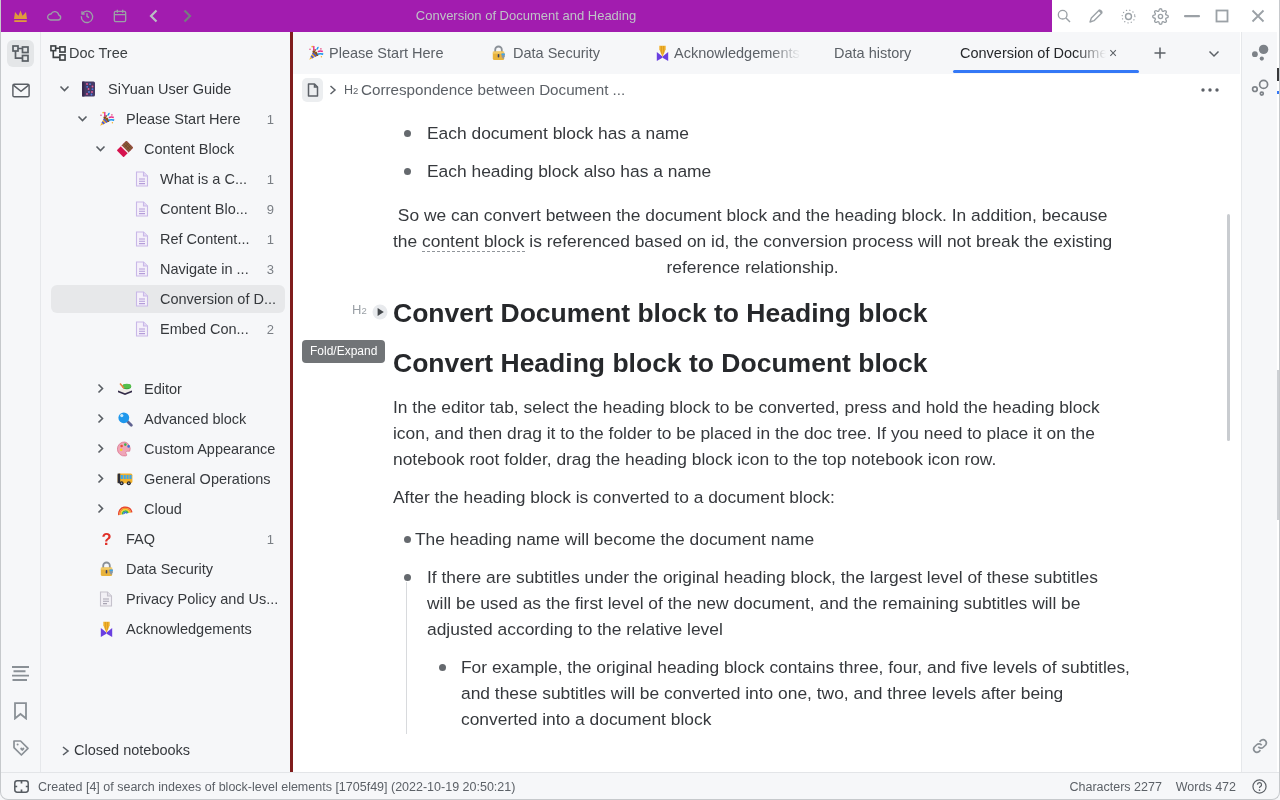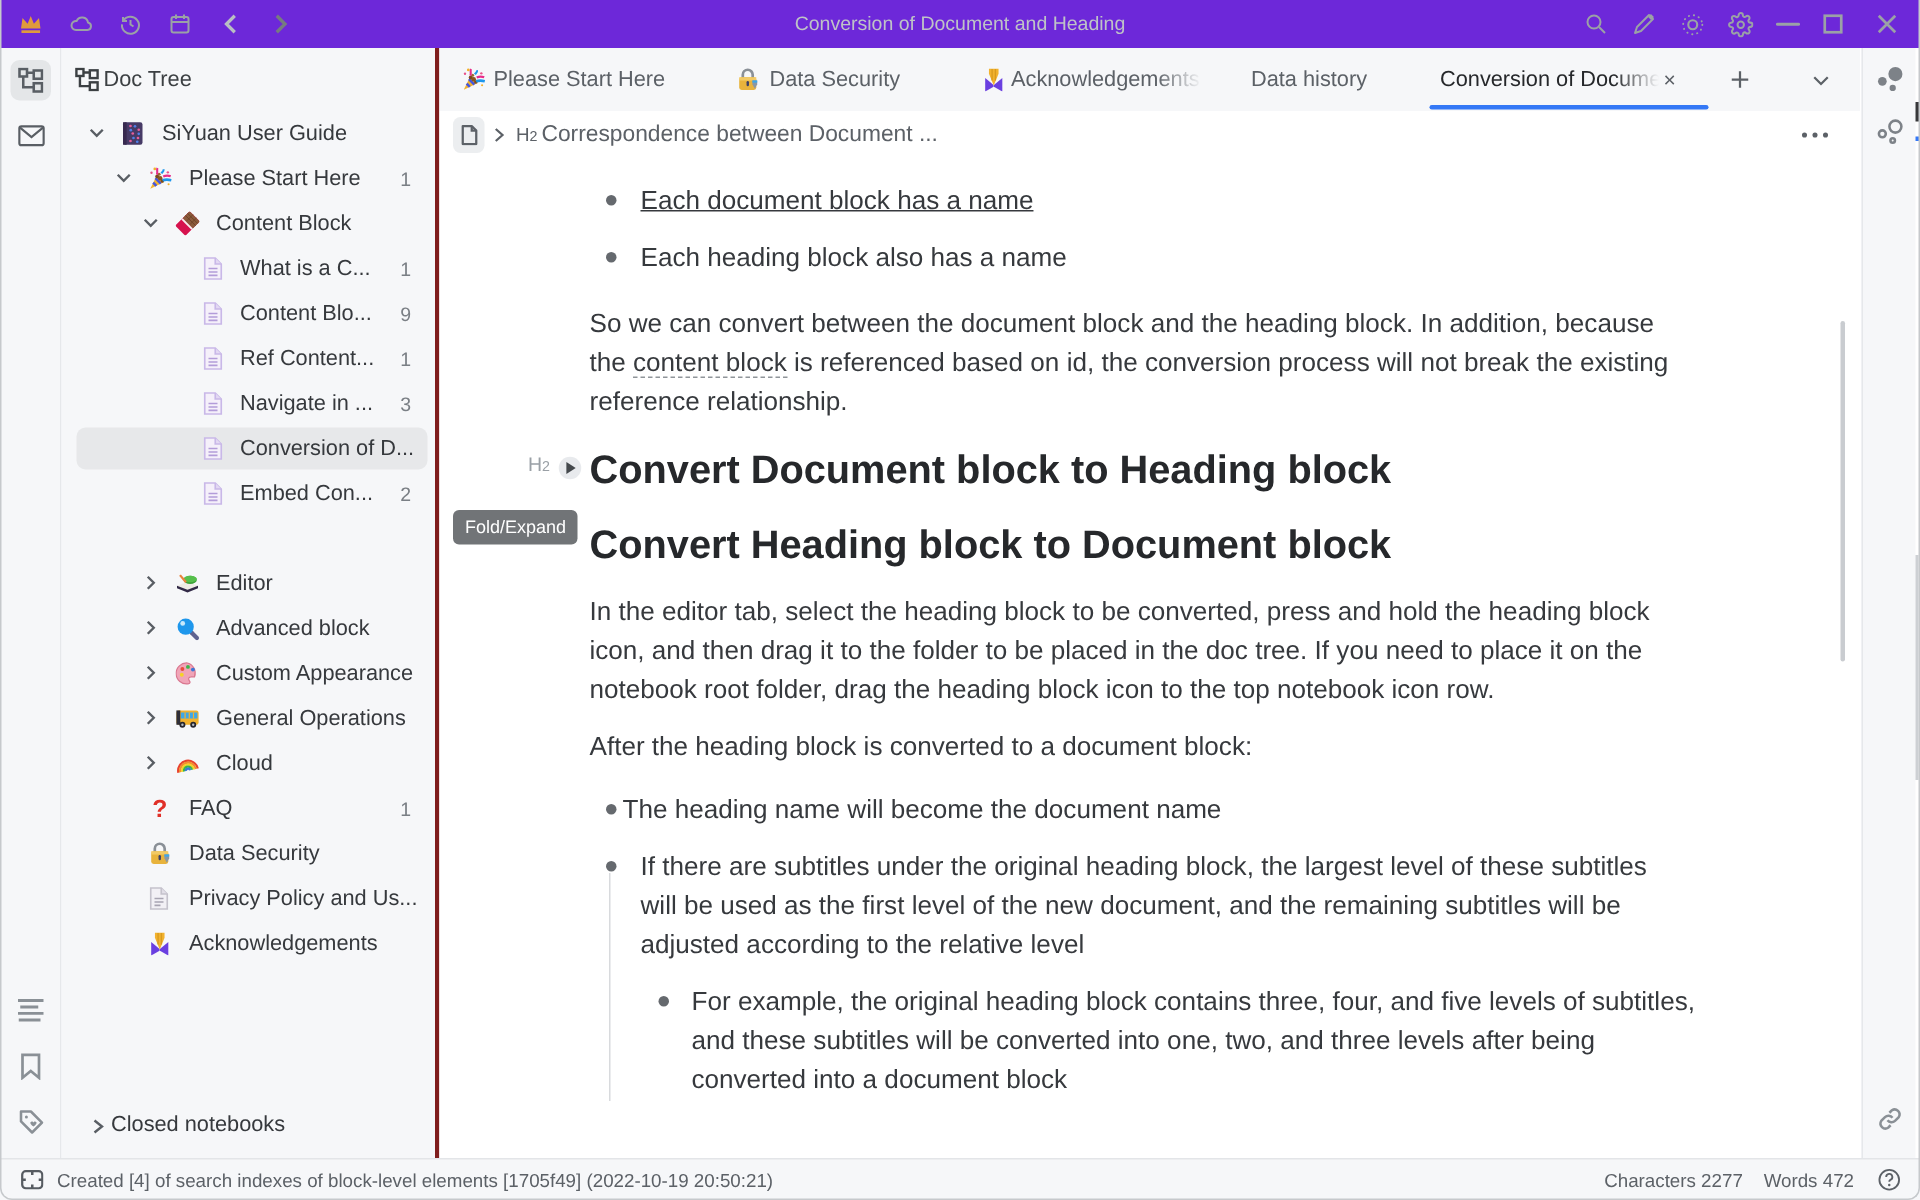--- a/index.html
+++ b/index.html
@@ -1,20 +1,20 @@
 <!DOCTYPE html>
 <html><head>
 <meta charset="utf-8">
 <style>
   * { margin:0; padding:0; box-sizing:border-box; }
   html,body { width:1280px; height:800px; overflow:hidden; font-family:"Liberation Sans", sans-serif; }
   body { position:relative; background:#fff; }
   svg { display:block; }
 
-  #titlebar { position:absolute; left:0; top:0; width:1280px; height:32px; background:#6d28d9;padding-left:11px; }
+  #titlebar { position:absolute; left:0; top:0; width:1052px; height:32px; background:#a21caf;padding-left:11px; }
   #titlebar .ttl { position:absolute; top:0; left:0; width:100%; height:32px; line-height:32px; text-align:center; color:#bfc3c7; font-size:13px; }
   .tbico { position:absolute; top:8px; }
 
   #dockL { position:absolute; left:0; top:32px; width:41px; height:740px; background:#f6f7f9; border-right:1px solid #e6e8eb; }
   .dockbtn { position:absolute; left:7px; width:27px; height:27px; border-radius:6px; display:flex; align-items:center; justify-content:center; }
   .dockbtn.active { background:#e4e6e8; }
 
   #tree { position:absolute; left:41px; top:32px; width:252px; height:740px; background:#f6f7f9; border-right:3px solid #7f1d1d; }
   #treehead .ic { position:absolute; left:9px; top:13px; }
   #treehead .lbl { position:absolute; left:28px; top:13px; font-size:14.5px; color:#3c4043; }
@@ -438,24 +438,24 @@
     <div class="h2mark">H<span style="font-size:9.5px">2</span></div>
     <div class="bctxt">Correspondence between Document ...</div>
     <svg style="position:absolute;left:908px;top:14px" width="18" height="4" viewBox="0 0 18 4">
         <circle cx="2" cy="2" r="1.7" fill="#5c6167"></circle>
         <circle cx="9" cy="2" r="1.7" fill="#5c6167"></circle>
         <circle cx="16" cy="2" r="1.7" fill="#5c6167"></circle>
       </svg>
   </div>
   <div id="editor">
     <div class="dot" style="left:111px; top:24px;"></div>
-    <div class="eb" style="left:134px; top:14px;text-decoration:underline;">Each document block has a name</div>
+    <div class="eb" style="left:134px; top:14px;">Each document block has a name</div>
     <div class="dot" style="left:111px; top:62px;"></div>
     <div class="eb" style="left:134px; top:52px;text-align:center;">Each heading block also has a name</div>
-    <div class="eb" style="left:100px; top:96px;">So we can convert between the document block and the heading block. In addition, because<br>the <span class="refu">content block</span> is referenced based on id, the conversion process will not break the existing<br>reference relationship.</div>
+    <div class="eb" style="left:100px; top:96px;text-align:center;">So we can convert between the document block and the heading block. In addition, because<br>the <span class="refu">content block</span> is referenced based on id, the conversion process will not break the existing<br>reference relationship.</div>
     <div class="h2t" style="left:100px; top:192px;">Convert Document block to Heading block</div>
     <div class="h2t" style="left:100px; top:242px;">Convert Heading block to Document block</div>
     <div id="gutterH2">H<span style="font-size:9.5px">2</span></div>
     <svg style="position:absolute;left:79px;top:198px" width="16" height="16" viewBox="0 0 16 16">
         <circle cx="8" cy="8" r="7.5" fill="#e8eaed"></circle>
         <path d="M5.6 4 L11.8 8 L5.6 12 Z" fill="#44484c"></path>
       </svg>
     <div id="foldtip">Fold/Expand</div>
     <div class="eb" style="left:100px; top:288px;">In the editor tab, select the heading block to be converted, press and hold the heading block<br>icon, and then drag it to the folder to be placed in the doc tree. If you need to place it on the<br>notebook root folder, drag the heading block icon to the top notebook icon row.</div>
     <div class="eb" style="left:100px; top:378px;">After the heading block is converted to a document block:</div>

